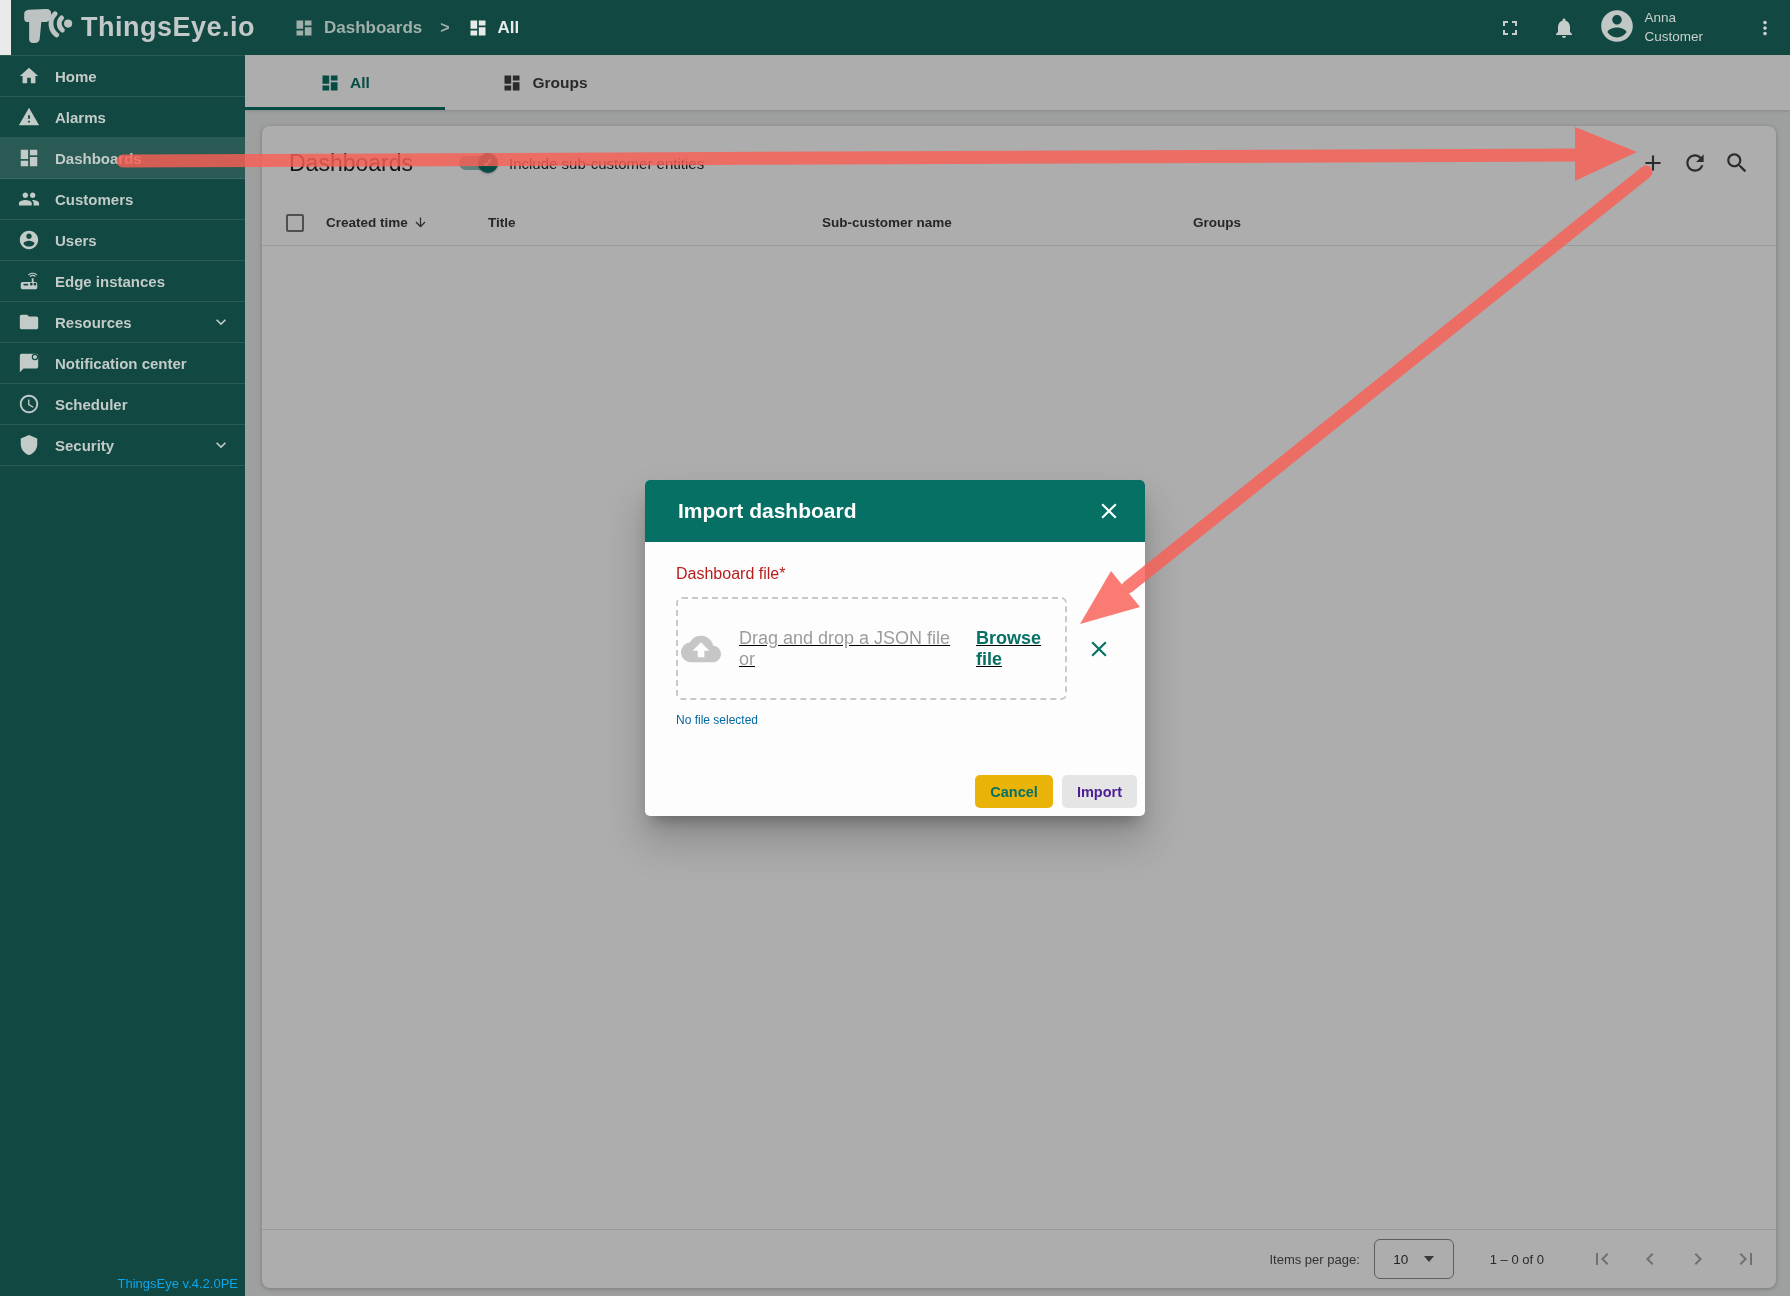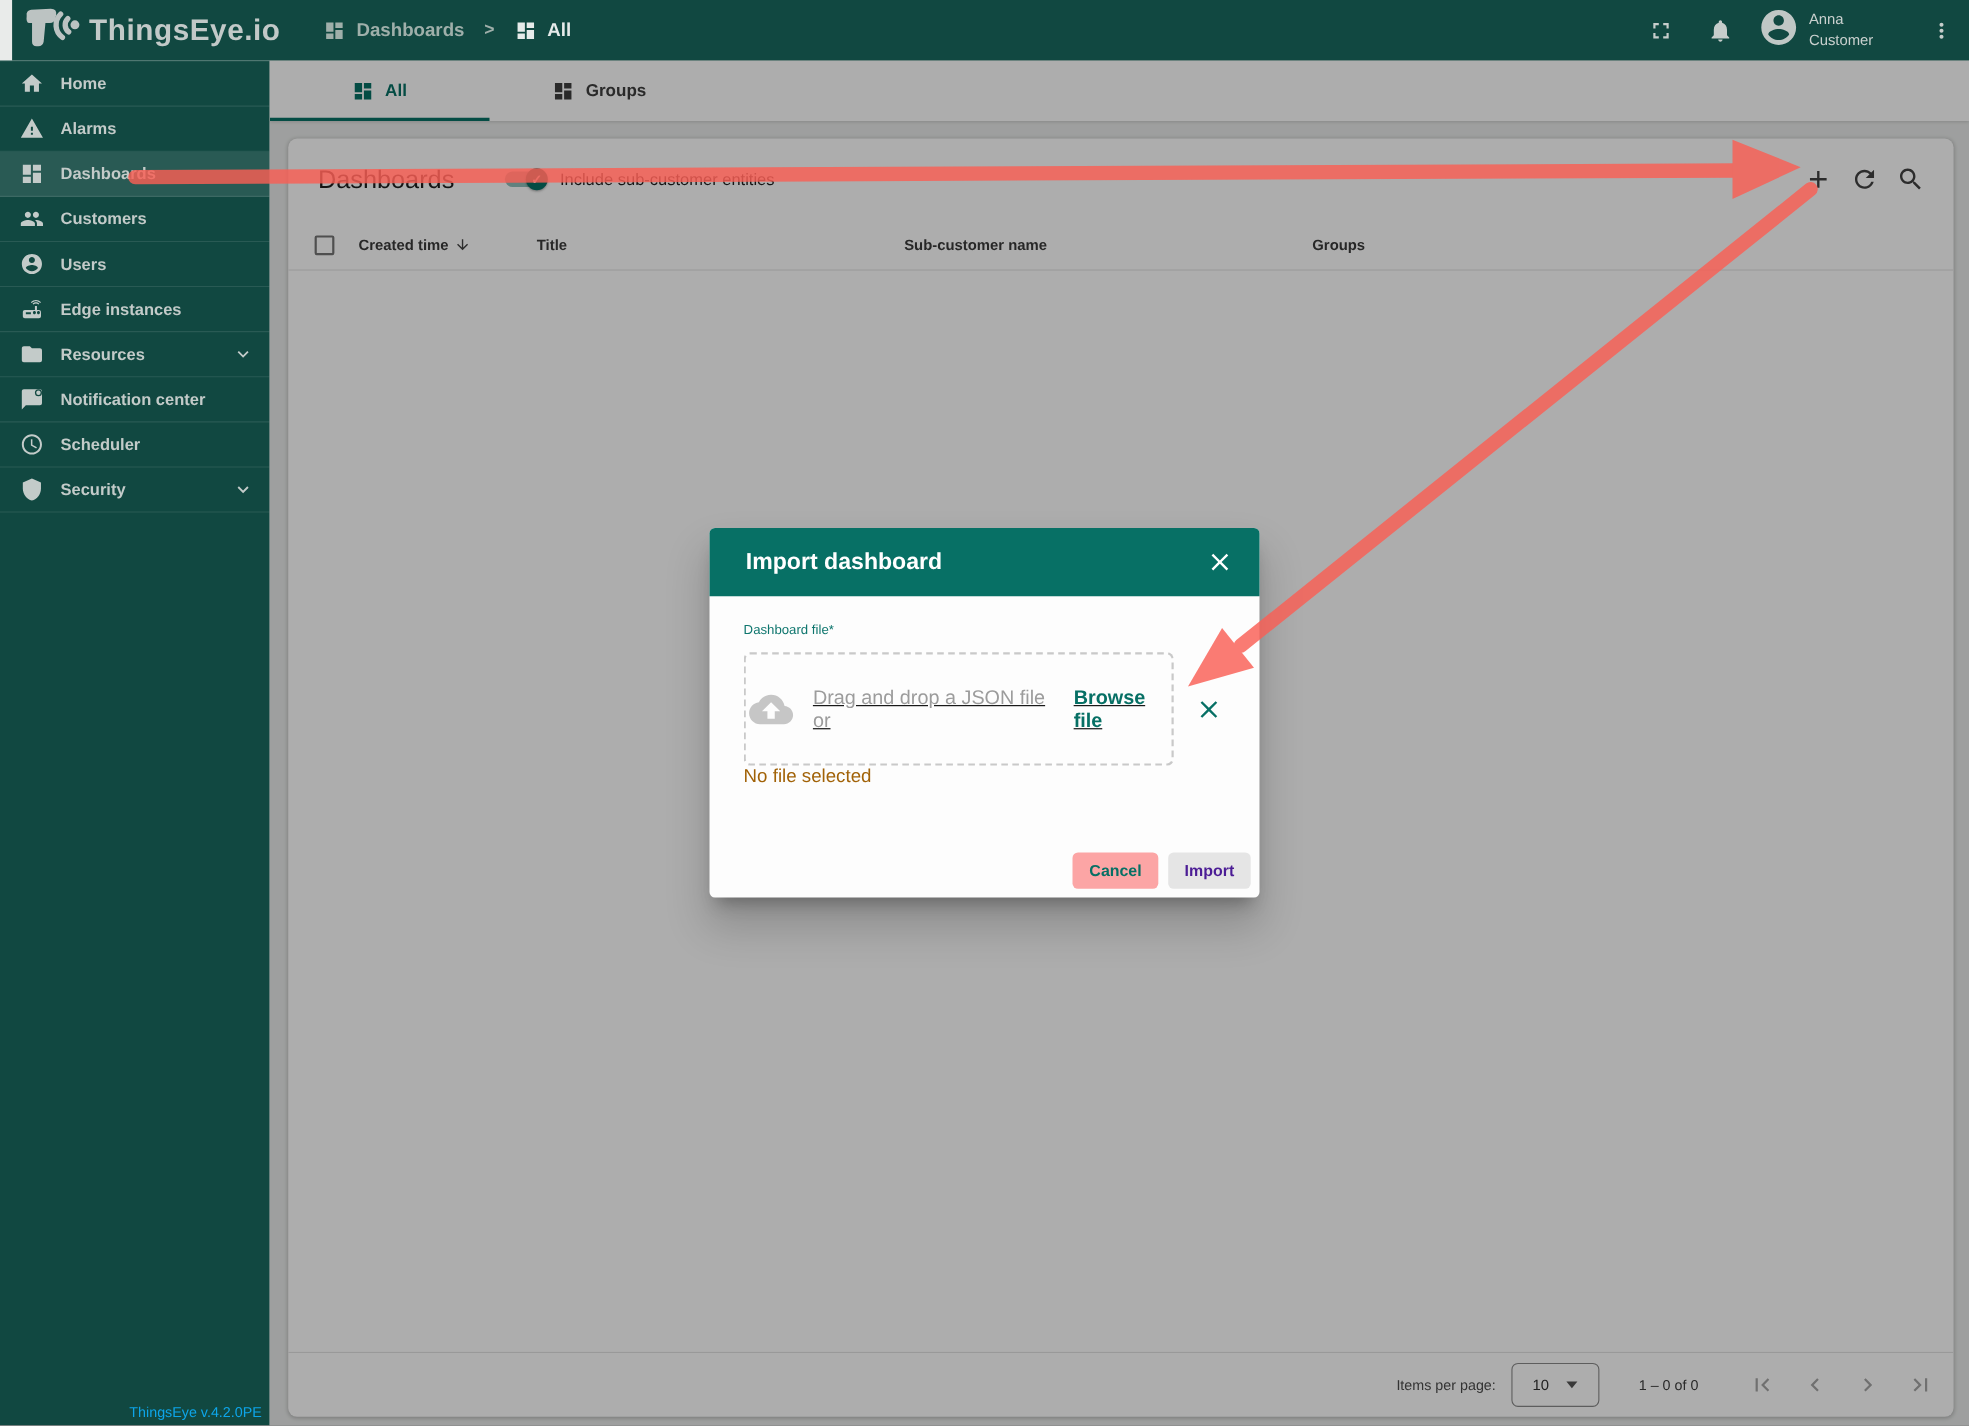--- a/index.html
+++ b/index.html
@@ -69,31 +69,31 @@
 
   
   .overlay { position:absolute; left:245px; top:55px; right:0; bottom:0; background:rgba(0,0,0,0.32); z-index:30; }
 
   
   .dialog { position:absolute; left:645px; top:480px; width:500px; height:336px; background:#FDFDFD; border-radius:5px; z-index:40; box-shadow:0 11px 15px -7px rgba(0,0,0,0.3), 0 24px 38px 3px rgba(0,0,0,0.18); display:flex; flex-direction:column; }
   .dialog-header { height:62px; background:#077065; border-radius:5px 5px 0 0; display:flex; align-items:center; padding:0 16px 0 33px; flex-shrink:0; }
   .dialog-title { font-size:21px; font-weight:700; color:#FFFFFF; }
   .dialog-close { margin-left:auto; color:#FFFFFF; width:40px; height:40px; }
   .dialog-body { padding:23px 31px 0; }
-  .file-label { font-size:12px; color:#0f766e; margin-bottom:14px; }
+  .file-label { font-size:16px; color:#b91c1c; margin-bottom:14px; }
   .drop-row { display:flex; align-items:center; }
   .dropzone { width:404px; height:103px; border:2px dashed #C9C9C9; border-radius:6px; display:flex; align-items:center; justify-content:center; gap:15px; cursor:pointer; background:#FDFDFD;text-decoration:underline; }
   .cloud-ic { color:#C6C6C6; flex-shrink:0; }
   .drop-text { font-size:18px; color:#9C9C9C; }
   .browse-link { font-size:18px; font-weight:700; color:#077065; margin-left:7px; cursor:pointer; }
   .clear-file { margin-left:18px; color:#077065; width:30px; height:30px; }
-  .no-file { font-size:17px; color:#a16207; }
+  .no-file { font-size:12px; color:#0369a1; margin-top:13px; }
   .dialog-footer { margin-top:auto; display:flex; justify-content:flex-end; gap:9px; padding:0 8px 8px 0; }
   .btn { height:33px; padding:0 15px; border:none; border-radius:5px; font-size:14.5px; font-weight:600; font-family:inherit; display:flex; align-items:center; cursor:pointer; }
-  .btn-cancel { background:#fca5a5; color:#077065; }
+  .btn-cancel { background:#eab308; color:#077065; }
   .btn-import { background:#E5E5E5; color:#4c1d95; cursor:default; }
 
   
   .arrows { position:absolute; inset:0; z-index:50; pointer-events:none; }
 </style>
 </head>
 <body>
 
 <div class="stage">
 

